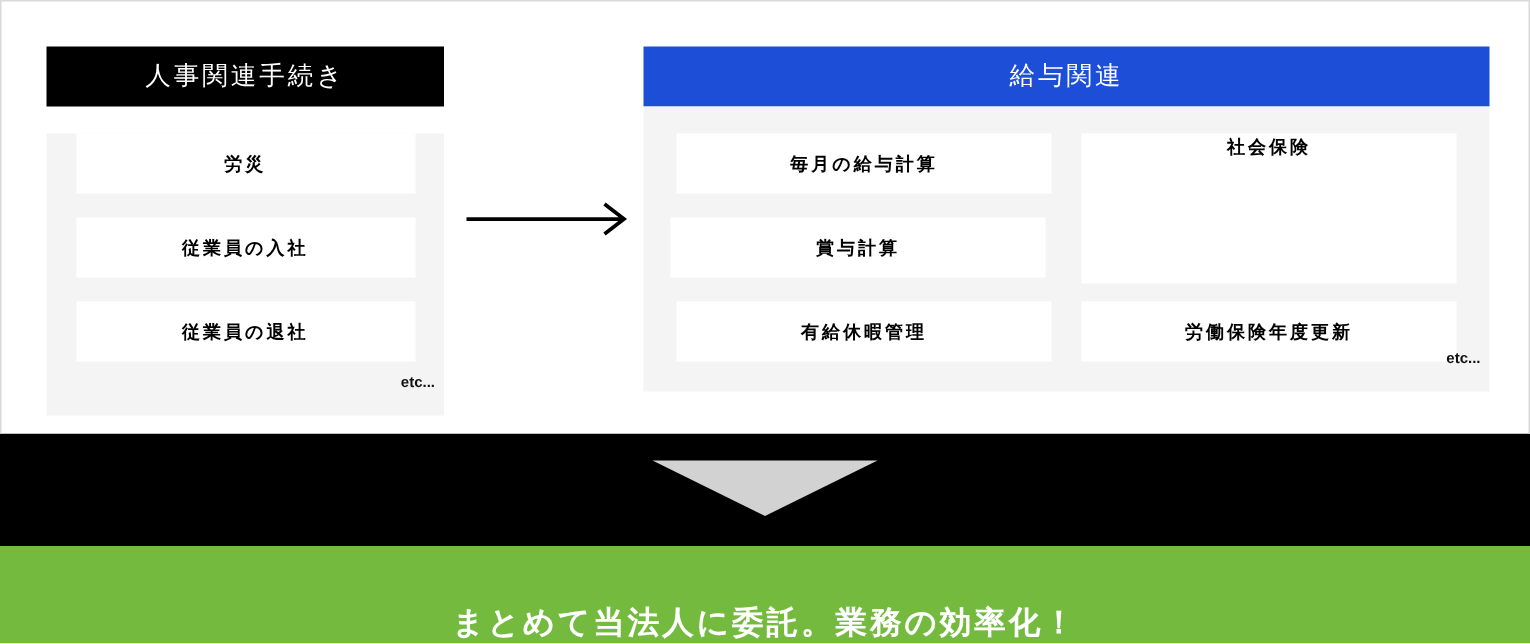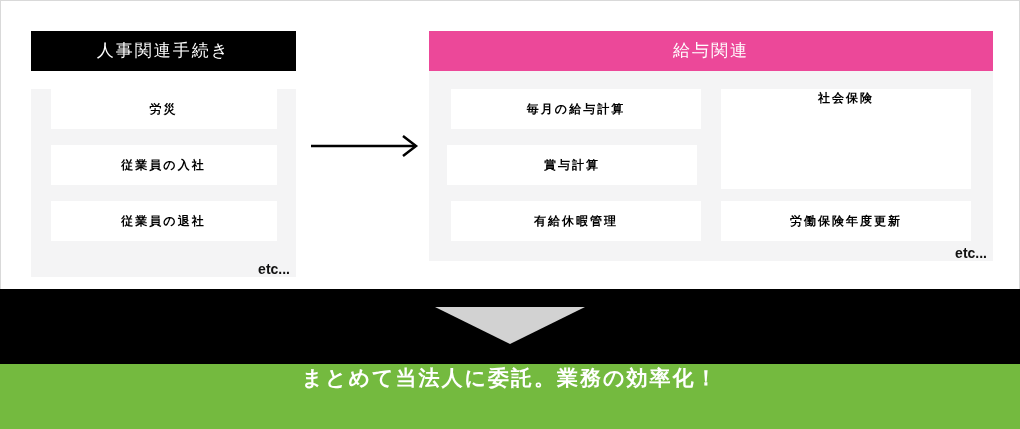--- a/index.html
+++ b/index.html
@@ -29,21 +29,21 @@
   .panel-header {
     height: 40px;
     line-height: 40px;
     text-align: center;
     color: #ffffff;
     font-size: 17px;
     font-weight: 400;
     letter-spacing: 2px;
   }
   .panel-header.black { background: #000000; }
-  .panel-header.green { background: #ec4899; }
+  .panel-header.green { background: #1d4ed8; }
   .panel-body {
     position: relative;
     background: #f4f4f5;
     width: 100%;
     height: calc(100% - 40px);
   }
   .item-box {
     background: #ffffff;
     height: 40px;
     line-height: 40px;
@@ -63,22 +63,22 @@
   .pos-c1-r3 { left: 22px;  top: 130px; }
   .pos-c2-r12 {
     left: 292px; top: 18px; height: 100px;
     line-height: 1.55;
     display: flex; justify-content: center;
   }
   .pos-c2-r3 { left: 292px; top: 130px; }
   .etc {
     position: absolute;
     right: 6px;
-    bottom: 0;
-    font-size: 14px;
+    bottom: 16px;
+    font-size: 10px;
     font-weight: 700;
     color: #111111;
     margin-top: 36px;
   }
   
   .arrow-svg {
     position: absolute;
     left: 308px;
     top: 132px;
   }
@@ -99,21 +99,21 @@
     border-right: 75px solid transparent;
     border-top: 37px solid #d2d2d2;
   }
   
   .green-band {
     width: 1020px;
     height: 65px;
     background: #74ba3f;
     display: flex;
     justify-content: center;
-    align-items: flex-start;
+    align-items: flex-end;
   }
   .green-band .banner-text {
     color: #ffffff;
     font-size: 21px;
     font-weight: 700;
     letter-spacing: 2px;
   }
 </style>
 </head>
 <body>

